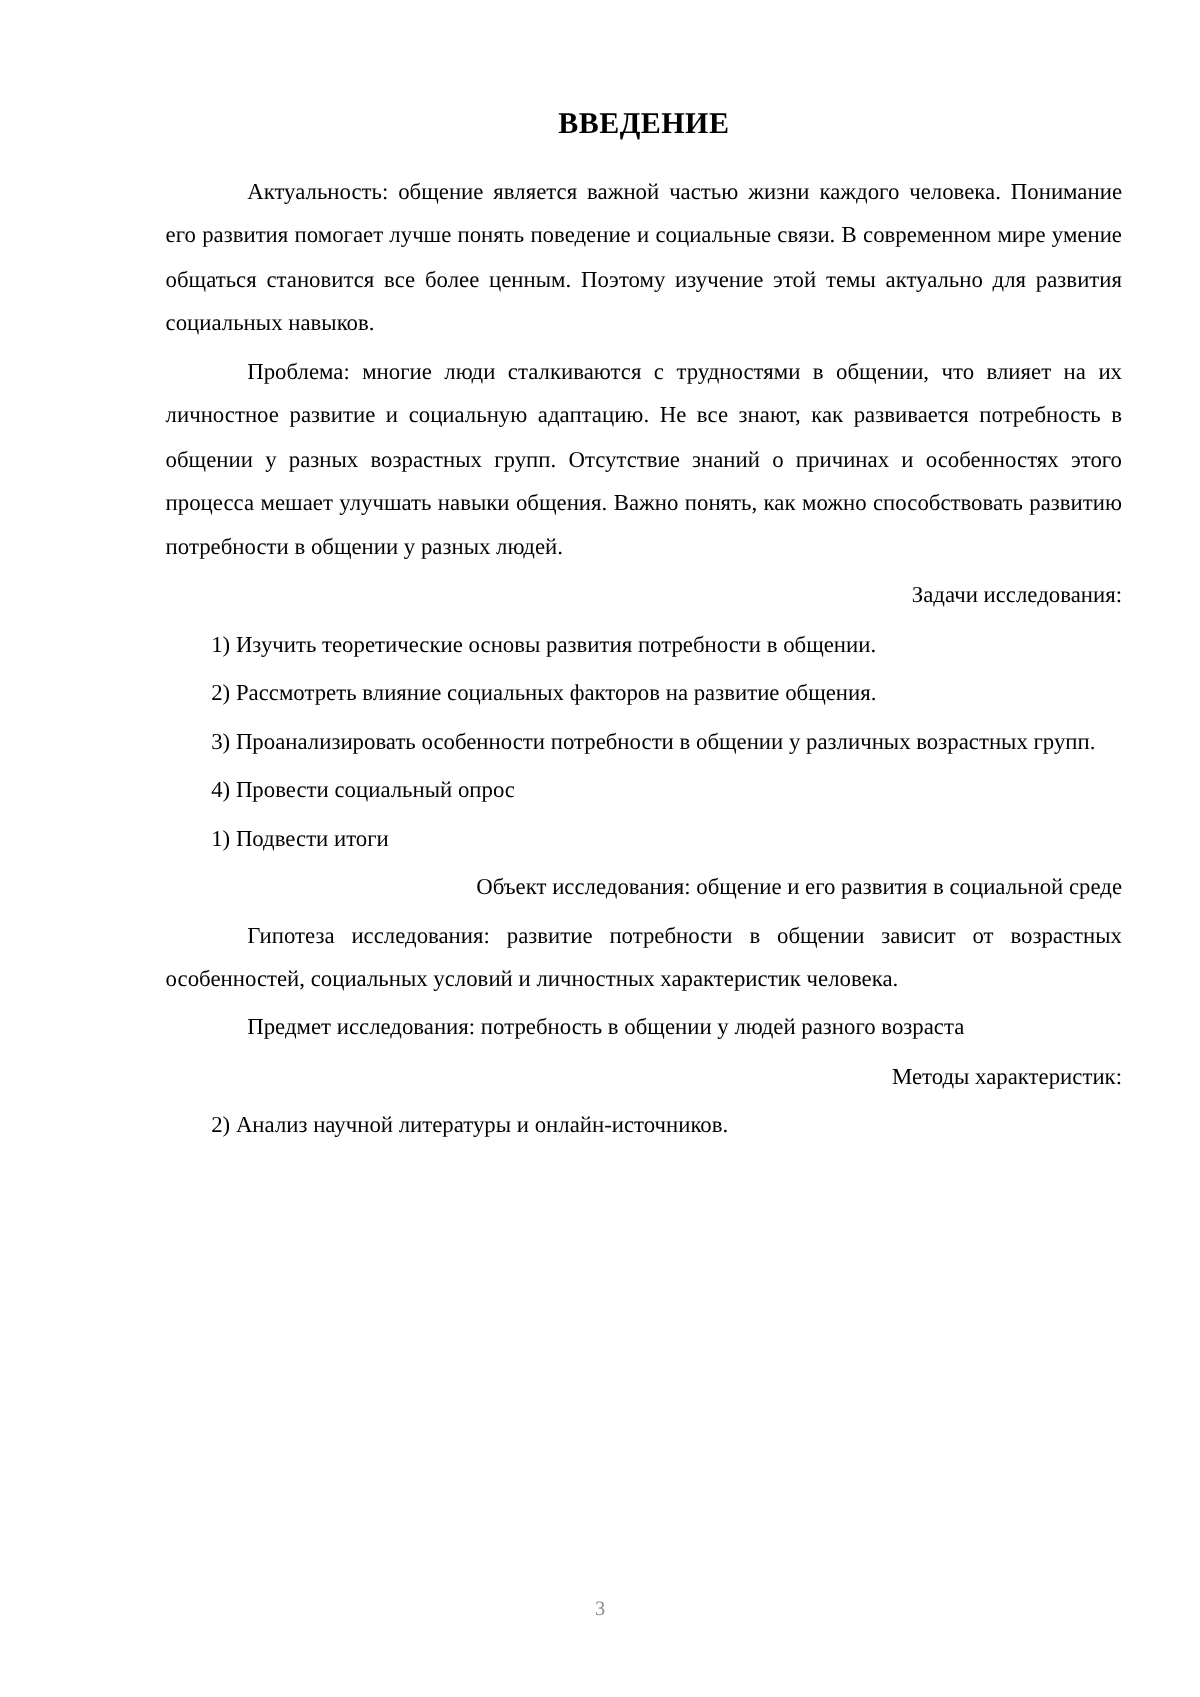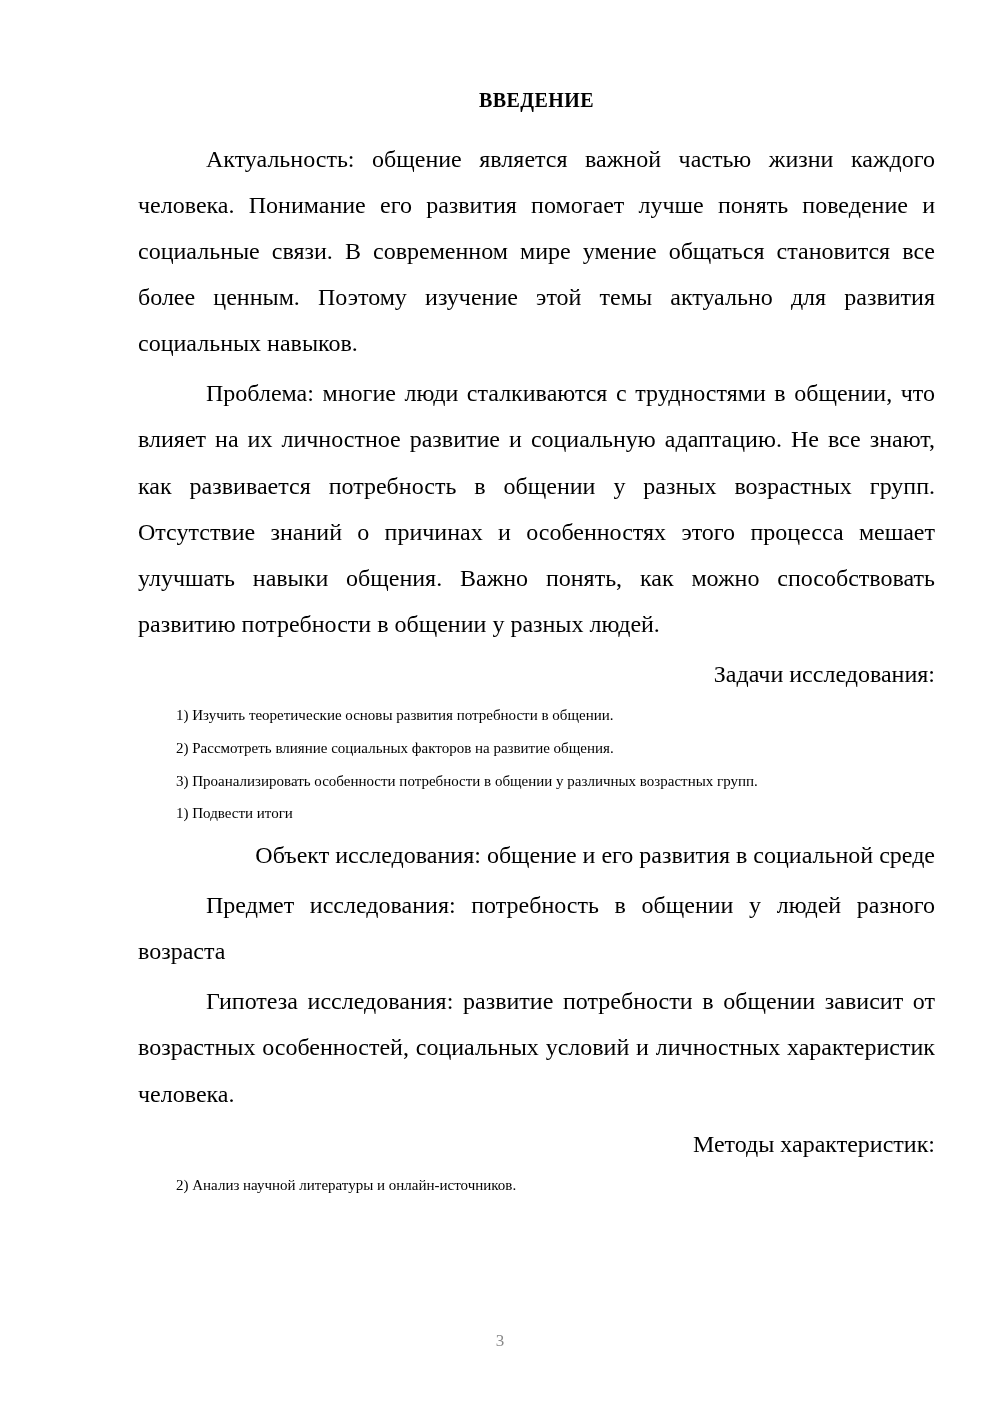--- a/index.html
+++ b/index.html
@@ -19,41 +19,41 @@
     overflow: hidden;
     box-sizing: border-box;
   }
   .content {
     position: absolute;
     left: 138px;
     top: 86px;
     width: 797px;
   }
   .doc-title {
-    font-size: 20px;
+    font-size: 25px;
     font-weight: bold;
     text-align: center;
     letter-spacing: 0.4px;
     margin: 0 0 22px 0;
     line-height: 1.4;
   }
   .para {
-    font-size: 24px;
+    font-size: 19px;
     line-height: 1.92;
     text-align: justify;
     text-justify: inter-word;
     text-indent: 68px;
     margin: 0 0 4px 0;
     hyphens: none;
   }
   .para.no-justify {
     text-align: right;
   }
   .list-item {
-    font-size: 15px;
+    font-size: 19px;
     line-height: 1.92;
     text-align: justify;
     text-justify: inter-word;
     text-indent: 38px;
     margin: 0 0 4px 0;
   }
   .list-item.short {
     text-align: left;
   }
   .page-number {
@@ -82,28 +82,29 @@
 
 
     <p class="para no-justify">Задачи исследования:</p>
 
     <p class="list-item short">1) Изучить теоретические основы развития потребности в общении.</p>
 
     <p class="list-item short">2) Рассмотреть влияние социальных факторов на развитие общения.</p>
 
     <p class="list-item">3) Проанализировать особенности потребности в общении у различных возрастных групп.</p>
 
+    <p class="list-item short">4) Провести социальный опрос</p>
 
     <p class="list-item short">1) Подвести итоги</p>
 
     <p class="para no-justify">Объект исследования: общение и его развития в социальной среде</p>
 
+    <p class="para">Гипотеза исследования: развитие потребности в общении зависит от возрастных особенностей, социальных условий и личностных характеристик человека.</p>
+
     <p class="para">Предмет исследования: потребность в общении у людей разного возраста</p>
-
-    <p class="para">Гипотеза исследования: развитие потребности в общении зависит от возрастных особенностей, социальных условий и личностных характеристик человека.</p>
 
     <p class="para no-justify">Методы характеристик:</p>
 
     <p class="list-item short">2) Анализ научной литературы и онлайн-источников.</p>
 
   </div>
 
   <div class="page-number">3</div>
 
 </div>

